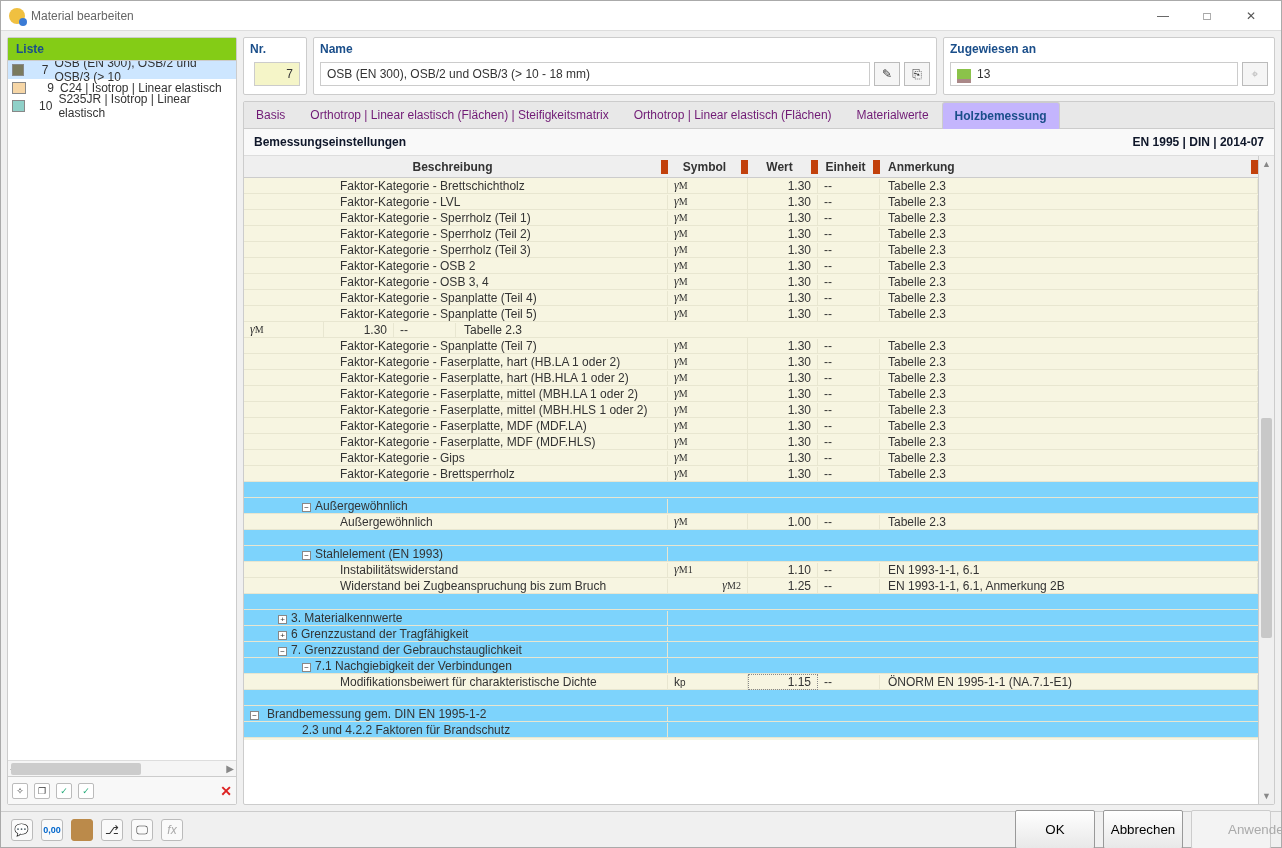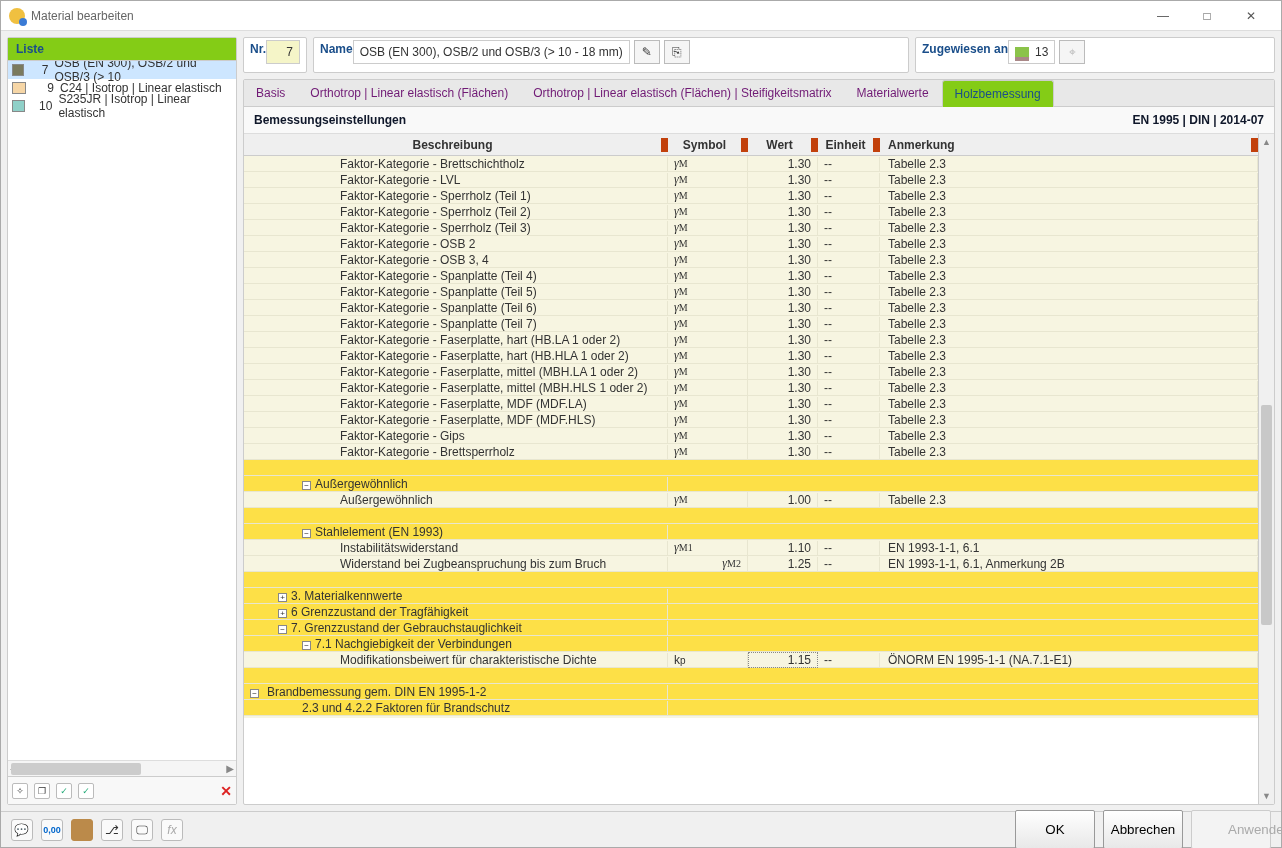--- a/index.html
+++ b/index.html
@@ -21,46 +21,46 @@
 .swatch { width:14px; height:12px; border:1px solid #888; margin-right:6px; }
 .mat-row .num{ width:22px; text-align:right; margin-right:6px; }
 .scroll-hz { height:16px; background:#f5f5f5; border-top:1px solid #ddd; position:relative; display:flex; align-items:center; justify-content:space-between; padding:0 2px; }
 .scroll-hz .arw{ font-size:10px; color:#888; }
 .scroll-hz .thumb{position:absolute; left:3px; top:2px; height:12px; width:130px; background:#ccc; border-radius:2px;}
 .side-tools { height:28px; border-top:1px solid #ccc; display:flex; align-items:center; padding:0 4px; gap:6px; background:#f8f8f8; }
 .tool-ico { width:16px; height:16px; display:inline-flex; align-items:center; justify-content:center; border:1px solid #bbb; border-radius:2px; font-size:9px; background:#fff; cursor:pointer;}
 .side-tools .del { margin-left:auto; color:#d22; font-weight:bold; border:none; background:none; font-size:14px; }
 .main { flex:1; display:flex; flex-direction:column; gap:6px; min-width:0; min-height:0;}
 .toprow { display:flex; gap:6px; }
-.fieldbox { background:#fff; border:1px solid #ccc; border-radius:2px; padding:2px 6px 8px 6px; display:flex; flex-direction:row; }
+.fieldbox { background:#fff; border:1px solid #ccc; border-radius:2px; padding:2px 6px 8px 6px; display:flex; flex-direction:column; }
 .fieldbox .lbl { color:#1a4e8a; font-weight:600; padding:2px 0 6px 0; }
 .numfld { background:#f5f5c8; border:1px solid #ccc; height:24px; display:flex; align-items:center; justify-content:flex-end; padding:0 6px; width:46px; margin-left:auto;}
 .nmrow{display:flex; gap:4px;}
 .namefld{ flex:1; background:#fff; border:1px solid #ccc; height:24px; display:flex; align-items:center; padding:0 6px;}
 .icobtn{ width:26px; height:24px; border:1px solid #bbb; background:#f5f5f5; display:flex; align-items:center; justify-content:center; cursor:pointer; font-size:12px;}
 .assignfld{ background:#fff; border:1px solid #ccc; height:24px; display:flex; align-items:center; padding:0 6px; gap:6px;}
 .flagico{ width:14px; height:10px; background:#8bc34a; position:relative;}
 .flagico::after{content:""; position:absolute; left:0; top:100%; width:14px; height:4px; background:#a88; }
 .bigpanel { flex:1; display:flex; flex-direction:column; min-height:0; }
 .tabs { display:flex; border-bottom:1px solid #ccc; background:#e8e8e8; }
 .tab{ padding:6px 12px; cursor:pointer; color:#701a75; border-right:1px solid transparent;}
-.tab.active{ background:#84cc16; border:1px solid #ccc; border-bottom:none; margin-bottom:-1px; color:#1a4e8a; font-weight:400; border-radius:3px 3px 0 0;}
+.tab.active{ background:#c4b5fd; border:1px solid #ccc; border-bottom:none; margin-bottom:-1px; color:#1a4e8a; font-weight:700; border-radius:3px 3px 0 0;}
 .subhdr{ display:flex; justify-content:space-between; padding:6px 10px; color:#0f172a; font-weight:600; background:#f9f9f9; border-bottom:1px solid #ddd;}
 .grid-wrap{ flex:1; display:flex; min-height:0; }
 .grid{ flex:1; overflow:hidden; min-height:0;}
 .gridhdr{ display:flex; background:#efefef; border-bottom:1px solid #ccc; height:22px; align-items:center;}
 .gridhdr div{ border-right:7px solid #c2410c; padding:0 6px; text-align:center; color:#333; font-weight:600;}
 .c-desc{ flex:0 0 424px; }
 .c-sym{ flex:0 0 80px; }
 .c-val{ flex:0 0 70px; text-align:center; }
 .c-unit{ flex:0 0 62px; }
 .c-note{ flex:1; text-align:left !important; padding-left:8px !important;}
 .gridbody{ overflow:hidden; background:#f7f5e1; height:562px; position:relative;}
 .row{ display:flex; height:16px; align-items:center; border-bottom:1px solid #e8e6d0;}
-.row.grey{ background:#fde047;align-items:center;}
+.row.grey{ background:#7dd3fc;align-items:center;}
 .row div{ border-right:1px solid #e8e6d0; padding:0 6px; white-space:nowrap; overflow:hidden; text-overflow:ellipsis;}
 .row .c-val{ text-align:right; }
 .row .c-unit{ text-align:left; }
 .row .c-note{ text-align:left; padding-left:8px;}
 .indent1{padding-left:34px !important;} .indent2{padding-left:58px !important;} .indent4{padding-left:96px !important;}
 .tree-tog{ display:inline-block; width:9px; height:9px; border:1px solid #888; background:#fff; font-size:8px; line-height:7px; text-align:center; margin-right:4px; color:#333;}
 .vscroll{ width:16px; background:#f0f0f0; border-left:1px solid #ccc; position:relative;}
 .vscroll .up,.vscroll .dn{height:16px; text-align:center; font-size:9px; color:#888; line-height:16px;}
 .vscroll .track{position:absolute; top:16px; bottom:16px; left:2px; right:2px;}
 .vscroll .thumb{position:absolute; top:40%; left:0; right:0; height:220px; background:#c8c8c8; border-radius:2px;}
@@ -133,37 +133,37 @@
         <div class="fieldbox" style="flex:1">
           <span class="lbl">Name</span>
           <div class="nmrow">
             <div class="namefld">
                 <span>OSB (EN 300), OSB/2 und OSB/3 (&gt; 10 - 18 mm)</span>
               </div>
             <div class="icobtn">✎</div>
             <div class="icobtn">⎘</div>
           </div>
         </div>
-        <div class="fieldbox" style="width:360px">
+        <div class="fieldbox" style="width:332px">
           <span class="lbl" '="">Zugewiesen an</span>
           <div class="nmrow">
             <div class="assignfld" style="flex:1">
               <span class="flagico"></span>
               <span>13</span>
             </div>
             <div class="icobtn" style="color:#bbb">⌖</div>
           </div>
         </div>
       </div>
 
       <div class="panel bigpanel">
         <div class="tabs">
           <div class="tab">Basis</div>
+          <div class="tab">Orthotrop | Linear elastisch (Flächen) | Steifigkeitsmatrix</div>
           <div class="tab">Orthotrop | Linear elastisch (Flächen)</div>
-          <div class="tab">Orthotrop | Linear elastisch (Flächen) | Steifigkeitsmatrix</div>
           <div class="tab">Materialwerte</div>
           <div class="tab active">Holzbemessung</div>
         </div>
         <div class="subhdr">
           <span>Bemessungseinstellungen</span>
           <span>EN 1995 | DIN | 2014-07</span>
         </div>
         <div class="grid-wrap">
           <div class="grid">
             <div class="gridhdr">
@@ -231,21 +231,20 @@
                   <div class="c-note">Tabelle 2.3</div>
                 </div>
                 <div class="row">
                   <div class="c-desc indent4">Faktor-Kategorie - Spanplatte (Teil 5)</div>
                   <div class="c-sym" style="text-align:left"><span class="gm">γ</span><span class="gmsub" style="font-size:10px">M</span></div>
                   <div class="c-val">1.30</div>
                   <div class="c-unit">--</div>
                   <div class="c-note">Tabelle 2.3</div>
                 </div>
                 <div class="row">
-                  <div class="c-desc indent4">Faktor-Kategorie - Spanplatte (Teil 6)</div>
                   <div class="c-sym" style="text-align:left"><span class="gm">γ</span><span class="gmsub" style="font-size:10px">M</span></div>
                   <div class="c-val">1.30</div>
                   <div class="c-unit">--</div>
                   <div class="c-note">Tabelle 2.3</div>
                 </div>
                 <div class="row">
                   <div class="c-desc indent4">Faktor-Kategorie - Spanplatte (Teil 7)</div>
                   <div class="c-sym" style="text-align:left"><span class="gm">γ</span><span class="gmsub" style="font-size:10px">M</span></div>
                   <div class="c-val">1.30</div>
                   <div class="c-unit">--</div>

